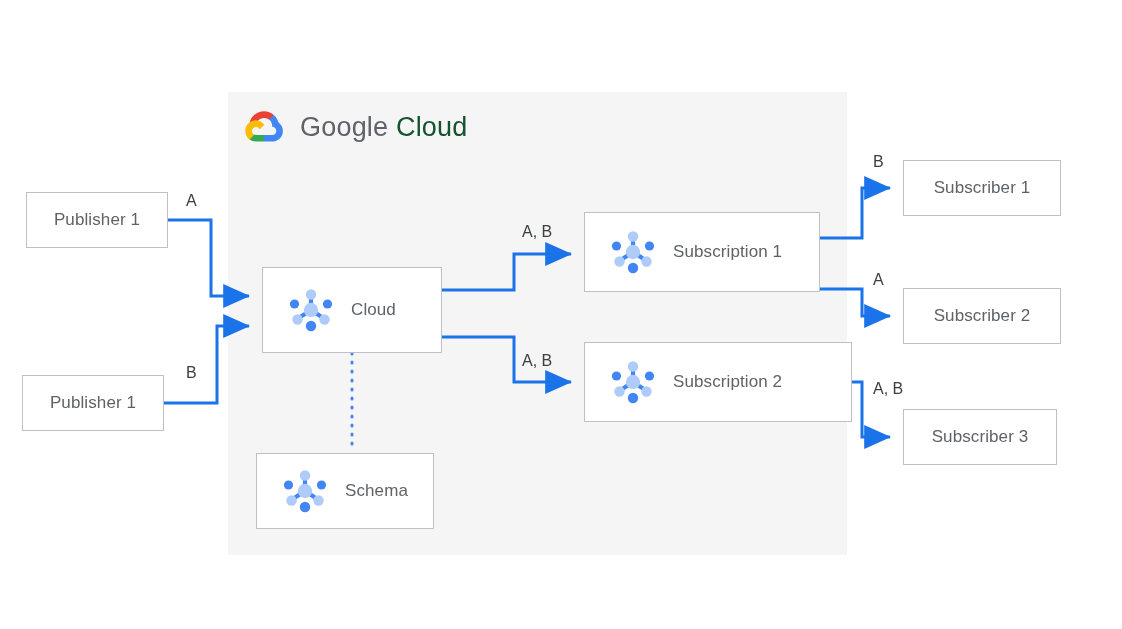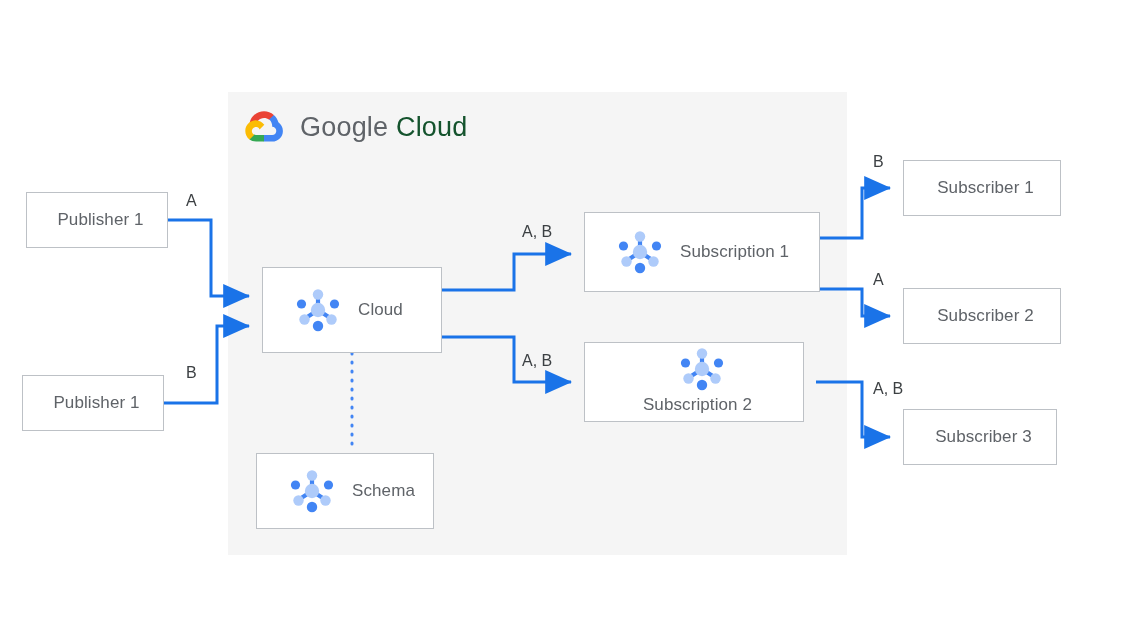--- a/index.html
+++ b/index.html
@@ -34,21 +34,20 @@
     background: #f5f5f5;
   }
   .node-box {
     position: absolute;
     background: #ffffff;
     border: 1px solid #bdc1c6;
     box-sizing: border-box;
     display: flex;
     align-items: center;
     justify-content: center;
-    padding-left: 7px;
   }
   .node-box.with-icon {
     justify-content: flex-start;
   }
   .node-label {
     color: #5f6368;
     font-size: 17px;
     font-family: "Liberation Sans", sans-serif;
     white-space: nowrap;
     letter-spacing: 0.1px;
@@ -199,21 +198,21 @@
       <circle cx="26" cy="10.5" r="5.2" fill="#aecbfa"></circle>
       <circle cx="26" cy="42" r="5.2" fill="#4285f4"></circle>
       <circle cx="9.5" cy="20" r="4.6" fill="#4285f4"></circle>
       <circle cx="42.5" cy="20" r="4.6" fill="#4285f4"></circle>
       <circle cx="12.5" cy="35.5" r="5.2" fill="#aecbfa"></circle>
       <circle cx="39.5" cy="35.5" r="5.2" fill="#aecbfa"></circle>
     </svg>
     <span class="node-label">Subscription 1</span>
   </div>
 
-  <div class="node-box with-icon" style="left:584px; top:342px; width:220px; height:80px;flex-direction:column;">
+  <div class="node-box with-icon" style="left:584px; top:342px; width:268px; height:80px;">
     <svg class="node-icon" viewBox="0 0 52 52">
       <g stroke="#4285f4" stroke-width="4.2" stroke-linecap="round">
         <line x1="26" y1="26" x2="26" y2="13"></line>
         <line x1="26" y1="26" x2="14.5" y2="33.5"></line>
         <line x1="26" y1="26" x2="37.5" y2="33.5"></line>
       </g>
       <circle cx="26" cy="26" r="7.2" fill="#aecbfa"></circle>
       <circle cx="26" cy="10.5" r="5.2" fill="#aecbfa"></circle>
       <circle cx="26" cy="42" r="5.2" fill="#4285f4"></circle>
       <circle cx="9.5" cy="20" r="4.6" fill="#4285f4"></circle>

